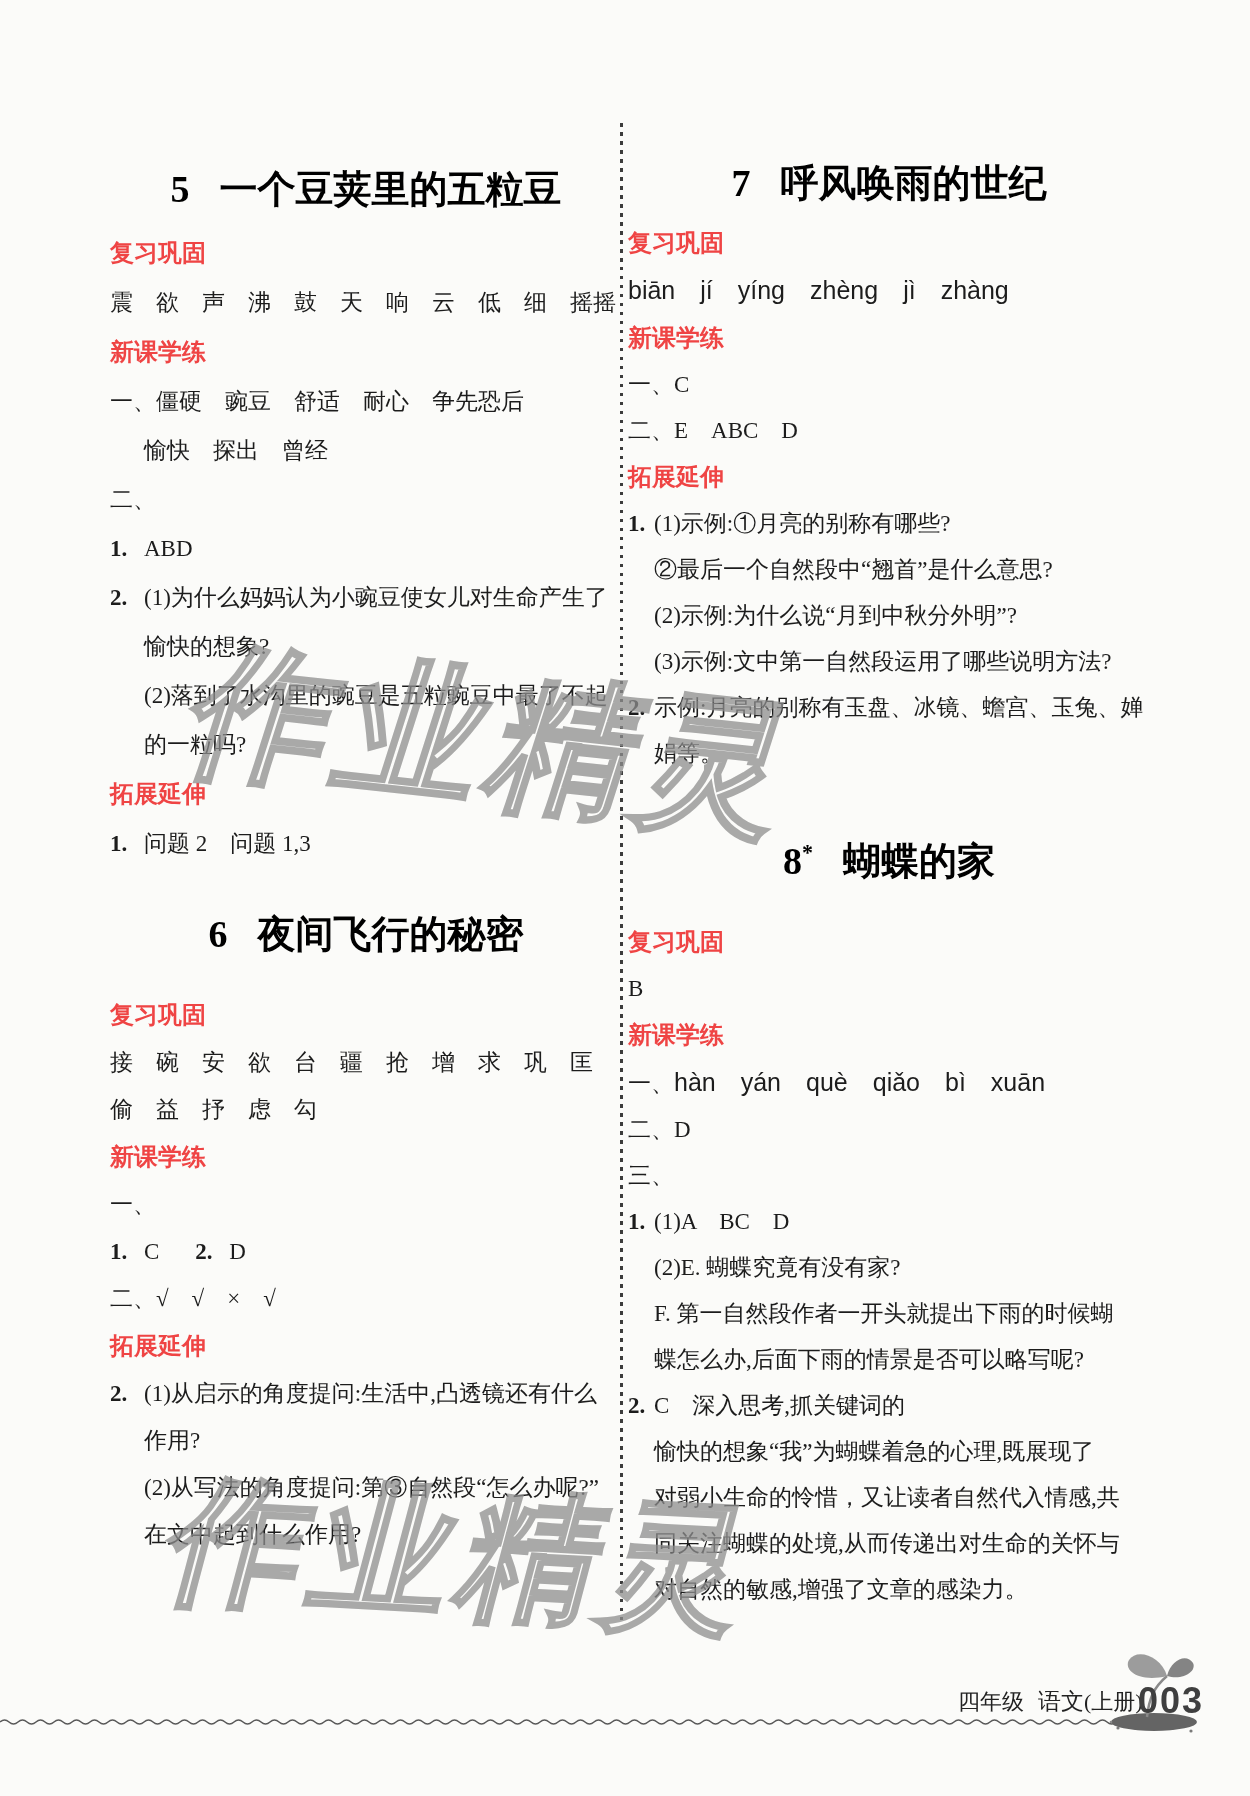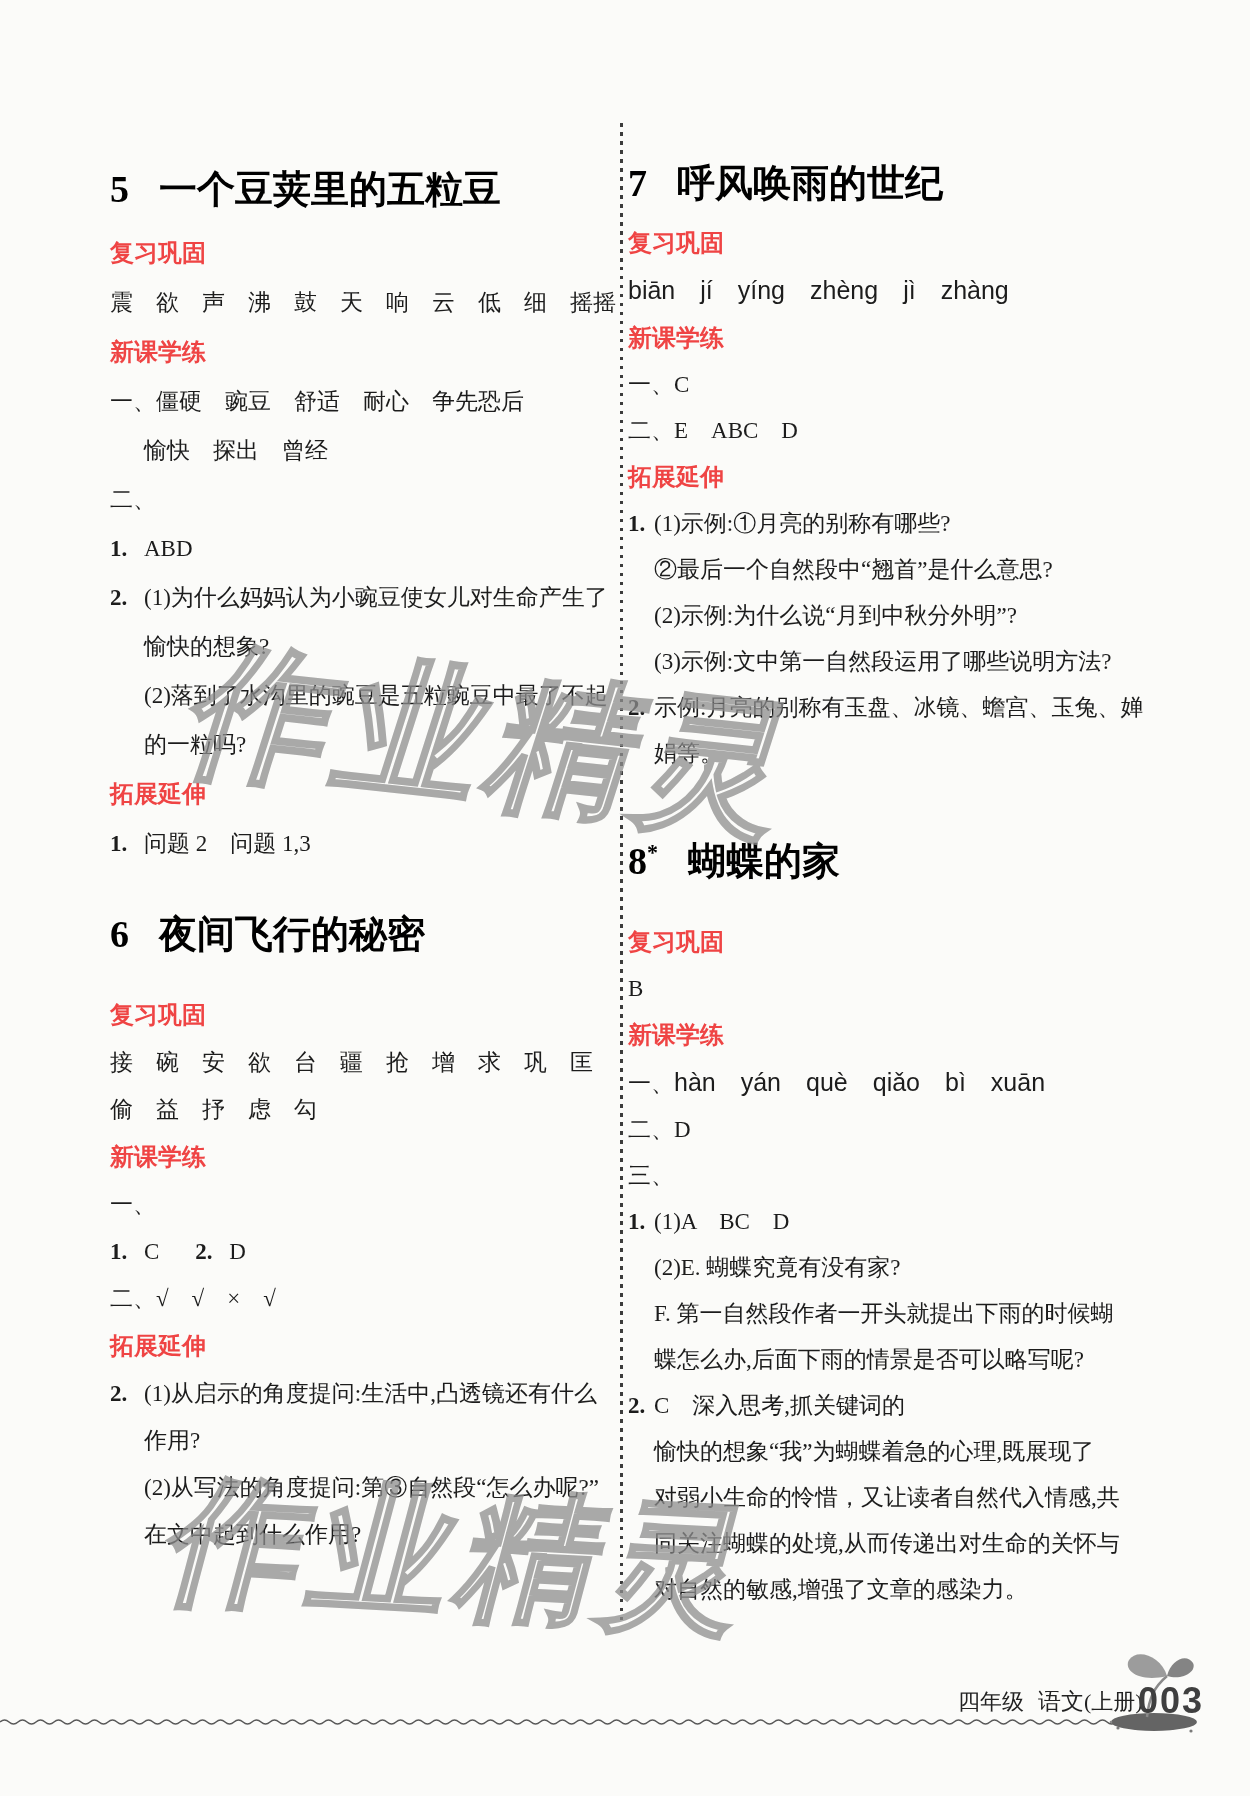--- a/index.html
+++ b/index.html
@@ -10,21 +10,21 @@
   #colR{left:628px;width:522px}
   .row{line-height:49px;font-size:23px;white-space:pre}
   #colR .row{line-height:46px}
   .blk2 .row{line-height:47px}
   .h{font-family:"Liberation Sans","DejaVu Sans",sans-serif;font-weight:bold;font-size:24px;color:#ef4444}
   .num{display:inline-block;width:34px;font-weight:bold}
   #colR .num{width:26px}
   .num2{display:inline-block;width:34px;font-weight:bold;margin-left:36px}
   .ind{padding-left:34px}
   #colR .ind{padding-left:26px}
-  .t{font-weight:bold;font-size:38px;height:62px;line-height:62px;white-space:pre;color:#000}
+  .t{font-weight:bold;font-size:38px;text-align:center;height:62px;line-height:62px;white-space:pre;color:#000}
   .tn{margin-right:30px}
   .t5{margin-top:158px;margin-bottom:8px}
   .t6{margin-top:35px;margin-bottom:26px}
   .t7{margin-top:152px;margin-bottom:6px}
   .t8{margin-top:45px;margin-bottom:35px}
   .py{font-family:"Liberation Sans","DejaVu Sans",sans-serif;font-size:25px}
   sup{font-size:58%}
   #divider{position:absolute;left:620px;top:123px;width:3px;height:1497px;
            background:repeating-linear-gradient(to bottom,#3c3c3c 0 3.5px,transparent 3.5px 9px)}
   .wm{position:absolute;white-space:nowrap;font-family:"Liberation Sans","DejaVu Sans",sans-serif;

